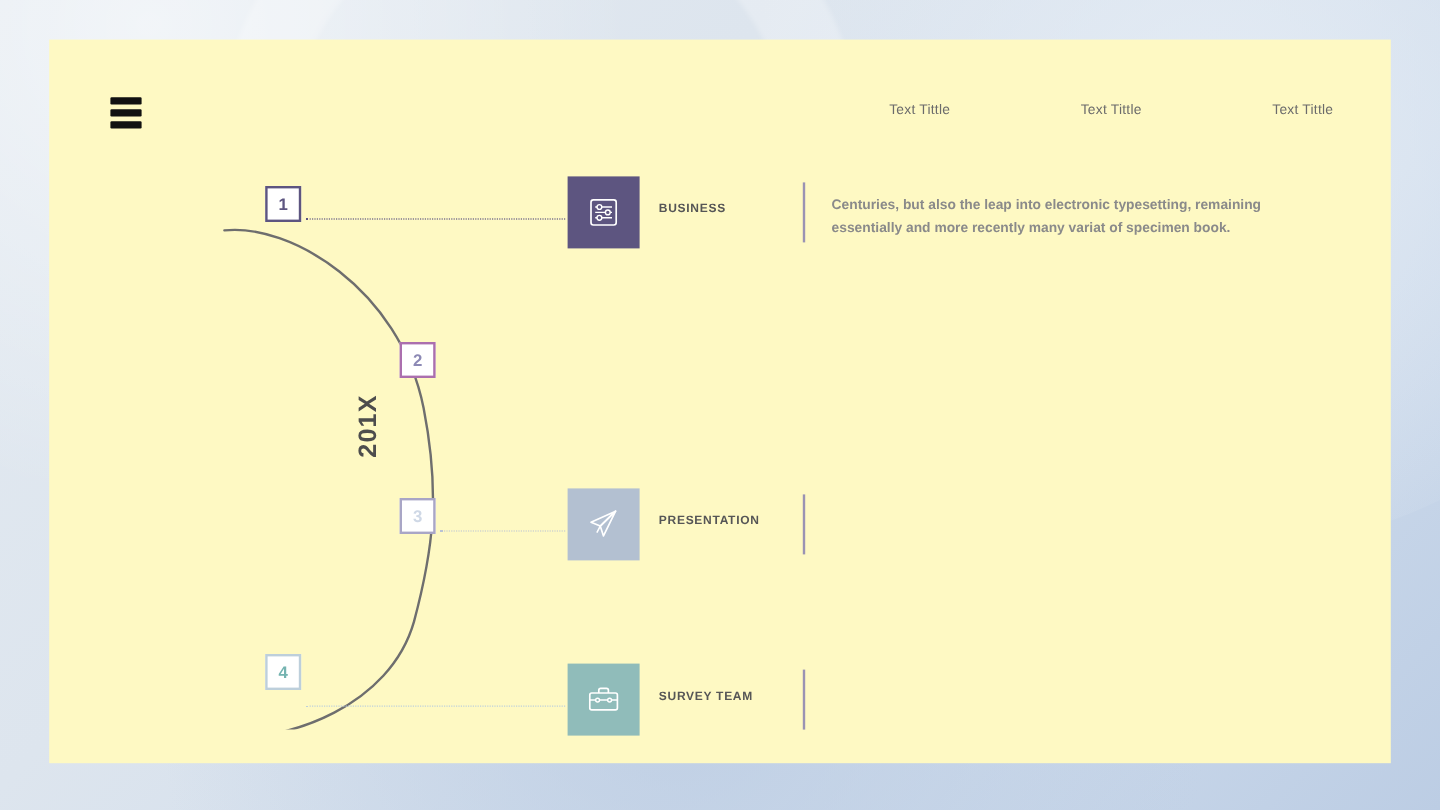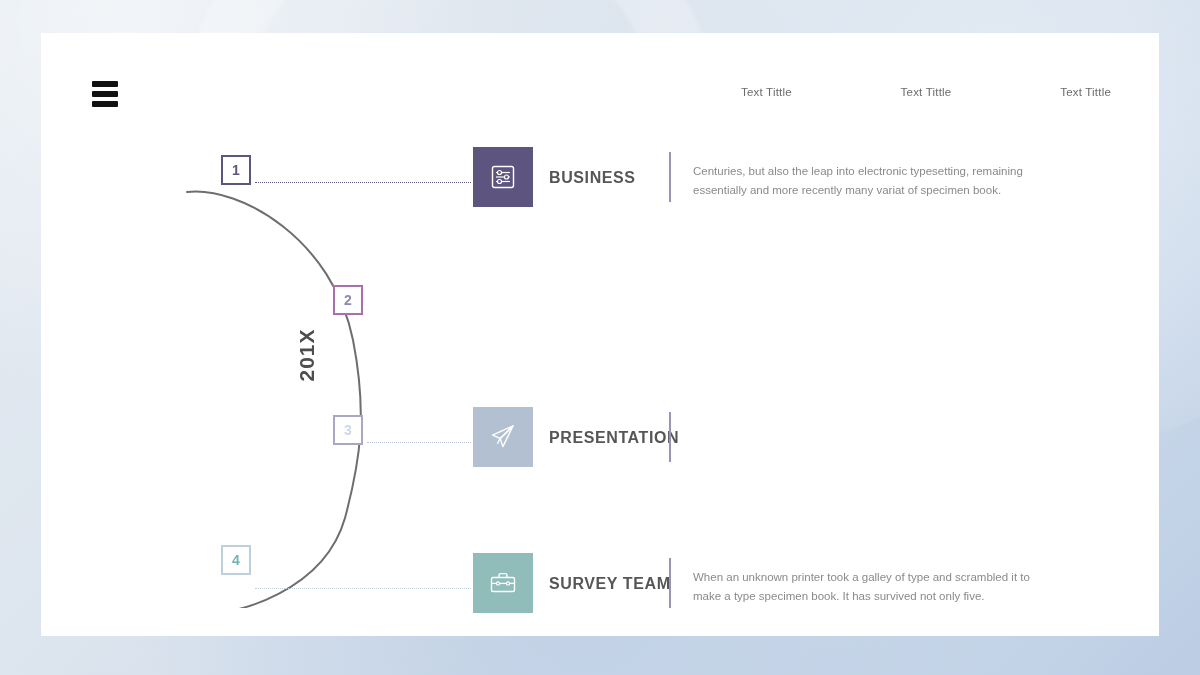--- a/index.html
+++ b/index.html
@@ -64,21 +64,21 @@
     filter: blur(2px);
   }
 
   
   .card {
     position: absolute;
     left: 41px;
     top: 33px;
     width: 1118px;
     height: 603px;
-    background: #ffffff;
+    background: #fef9c3;
   }
 
   
   .hamburger {
     position: absolute;
     left: 51px;
     top: 48px;
     width: 26px;
     cursor: pointer;
   }
@@ -172,21 +172,21 @@
     display: flex;
     align-items: center;
     justify-content: center;
   }
   .icon-box svg { display: block; }
 
   .row-title {
     position: absolute;
     left: 508px;
     top: 22px;
-    font-size: 16px;
+    font-size: 10px;
     font-weight: bold;
     color: #565656;
     letter-spacing: 0.6px;
     white-space: nowrap;
   }
   .divider {
     position: absolute;
     left: 628px;
     top: 5px;
     width: 2px;
@@ -194,20 +194,21 @@
     background: #9a93b3;
   }
   .row-desc {
     position: absolute;
     left: 652px;
     top: 15px;
     width: 360px;
     font-size: 11.5px;
     line-height: 19px;
     color: #8a8a8a;
+    font-weight: bold;
   }
 </style>
 </head>
 <body>
 
 <div class="slide-root">
 
   <div class="bg-base"></div>
   <div class="bg-blob-a"></div>
   <div class="bg-blob-b"></div>
@@ -285,17 +286,16 @@
           <rect x="4.5" y="10.5" width="23" height="14" rx="1.6" fill="none" stroke="#ffffff" stroke-width="1.4"></rect>
           <path d="M12 10.5 V8.2 a1.6 1.6 0 0 1 1.6 -1.6 h4.8 a1.6 1.6 0 0 1 1.6 1.6 V10.5" fill="none" stroke="#ffffff" stroke-width="1.4"></path>
           <line x1="4.5" y1="16.4" x2="27.5" y2="16.4" stroke="#ffffff" stroke-width="1.3"></line>
           <circle cx="11" cy="16.4" r="1.6" fill="#90bcba" stroke="#ffffff" stroke-width="1.2"></circle>
           <circle cx="21" cy="16.4" r="1.6" fill="#90bcba" stroke="#ffffff" stroke-width="1.2"></circle>
         </svg>
       </div>
 
       <div class="row-title">SURVEY TEAM</div>
       <div class="divider"></div>
-      <div class="row-desc">When an unknown printer took a galley of type and scrambled it to make a type specimen book. It has survived not only five.</div>
     </div>
 
   </div>
 </div>
 
 </body></html>

